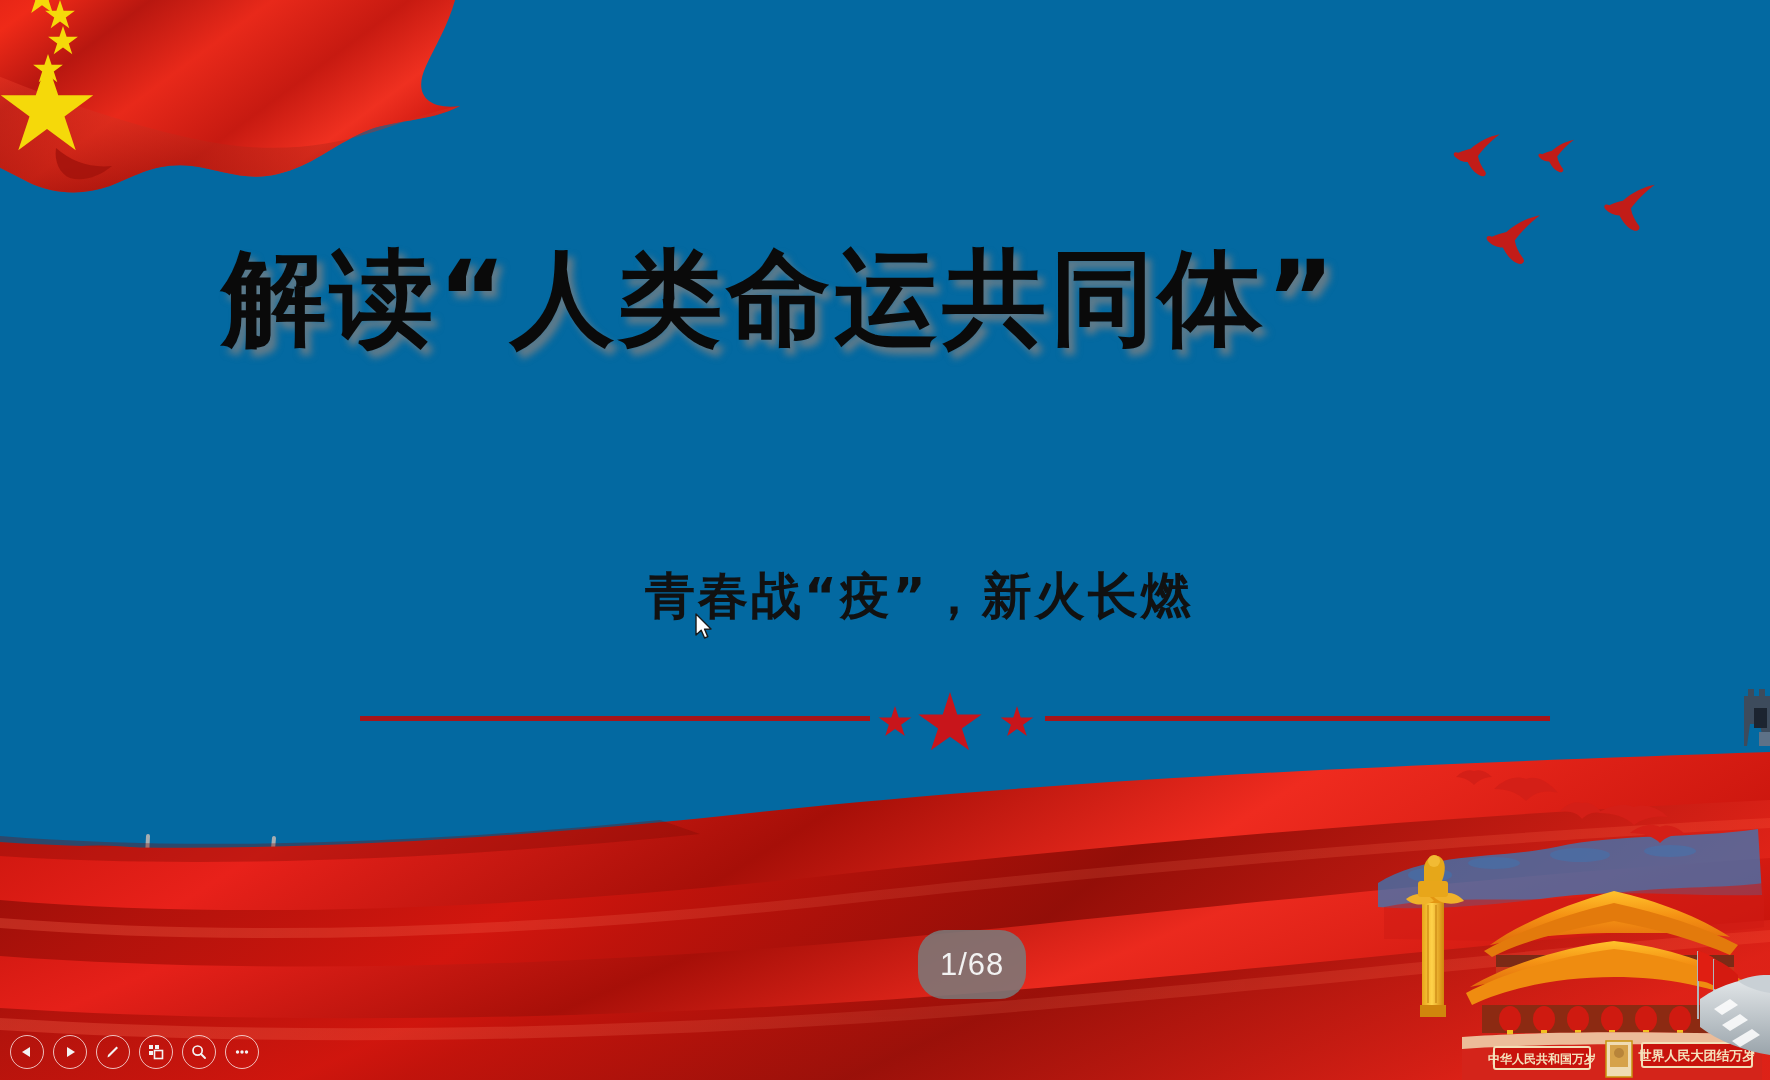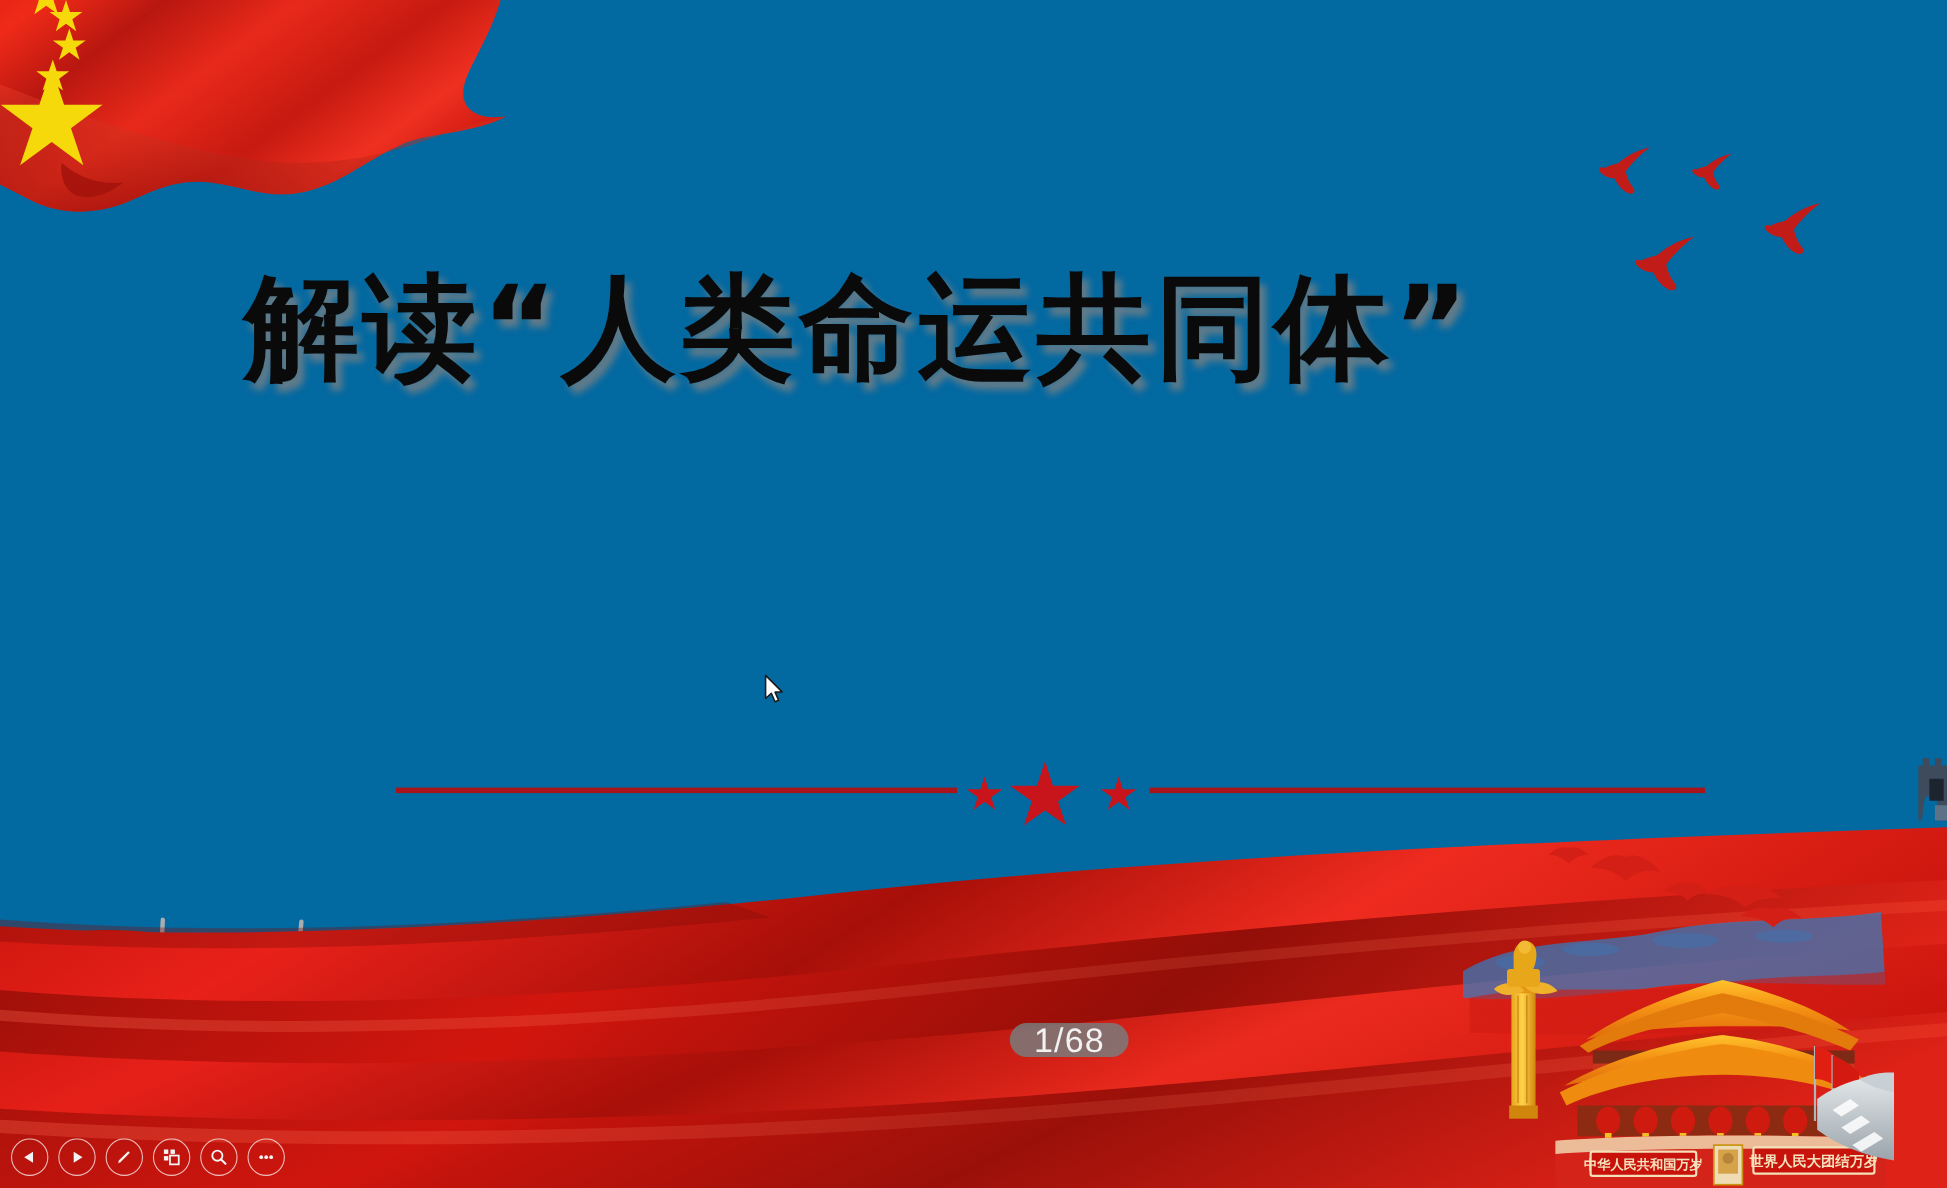--- a/index.html
+++ b/index.html
@@ -58,29 +58,29 @@
   .star.s2{left:640px;}
   .star.big{width:66px;height:64px;top:2px;left:557px;}
 
   
   .flags-cluster{position:absolute;left:-20px;top:760px;width:720px;height:260px;}
 
   
   .ribbon{position:absolute;left:0;bottom:0;width:1770px;height:330px;overflow:hidden;}
 
   
-  .tiananmen{position:absolute;left:1322px;top:755px;width:400px;height:325px;overflow:hidden;}
+  .tiananmen{position:absolute;left:1370px;top:755px;width:400px;height:325px;overflow:hidden;}
 
   
   .greatwall{position:absolute;left:1742px;top:682px;width:30px;height:72px;}
 
   
   .page-pill{
     position:absolute;left:918px;top:930px;
-    padding:0 22px;border-radius:26px;
+    padding:19px 22px;border-radius:26px;
     background:rgba(122,122,122,0.86);
     color:#f2f2f2;font-size:31px;font-weight:400;
     font-family:"Liberation Sans",sans-serif;
     letter-spacing:1px;line-height:1;
   }
 
   
   .toolbar{position:absolute;left:10px;bottom:8px;height:40px;display:flex;align-items:center;gap:9px;}
   .tbtn{
     width:32px;height:32px;border-radius:50%;
@@ -147,20 +147,21 @@
       <path d="M10,24 C6,22 4,25 7,28 C10,31 14,33 19,33 C22,39 26,44 31,46 C35,48 38,45 36,42
                C33,38 30,33 29,27 C34,20 42,12 50,6 C40,8 30,13 22,20 C18,21 14,22 10,24 Z" fill="#c21c18"></path>
     </svg>
     <svg class="dove" style="left:1598px;top:178px;width:68px;height:68px;" viewBox="0 0 60 60">
       <path d="M10,24 C6,22 4,25 7,28 C10,31 14,33 19,33 C22,39 26,44 31,46 C35,48 38,45 36,42
                C33,38 30,33 29,27 C34,20 42,12 50,6 C40,8 30,13 22,20 C18,21 14,22 10,24 Z" fill="#c21c18"></path>
     </svg>
   </div>
 
   <div class="title-main">解读“人类命运共同体”</div>
+  <div class="title-tag">青春战“疫”，新火长燃</div>
 
   <div class="divider">
     <div class="div-line left"></div>
     <div class="star small s1"></div>
     <div class="star big"></div>
     <div class="star small s2"></div>
     <div class="div-line right"></div>
   </div>
 
   <div class="greatwall">

